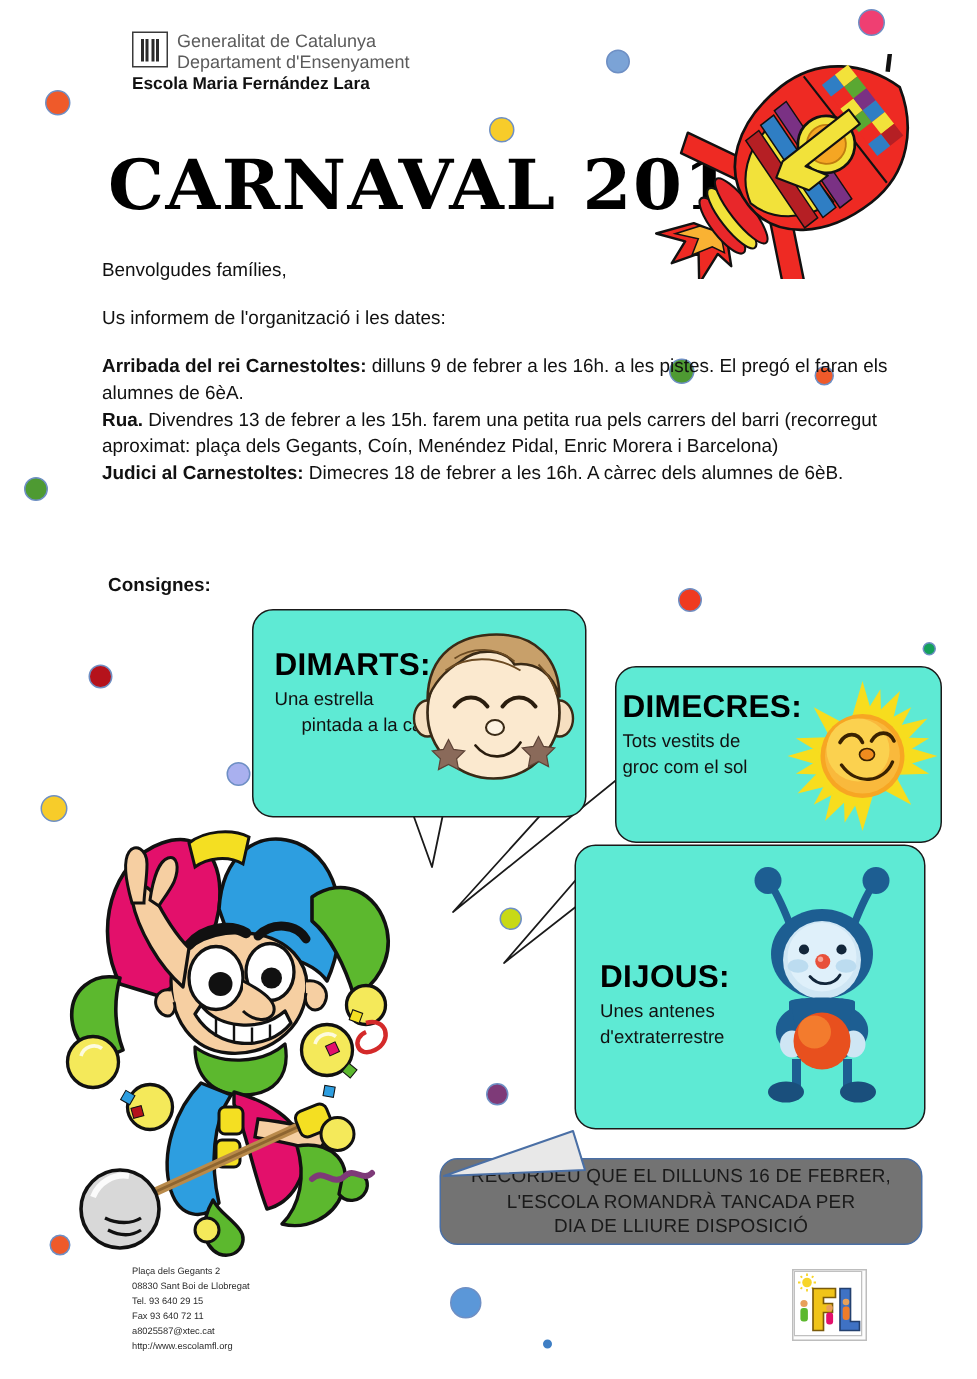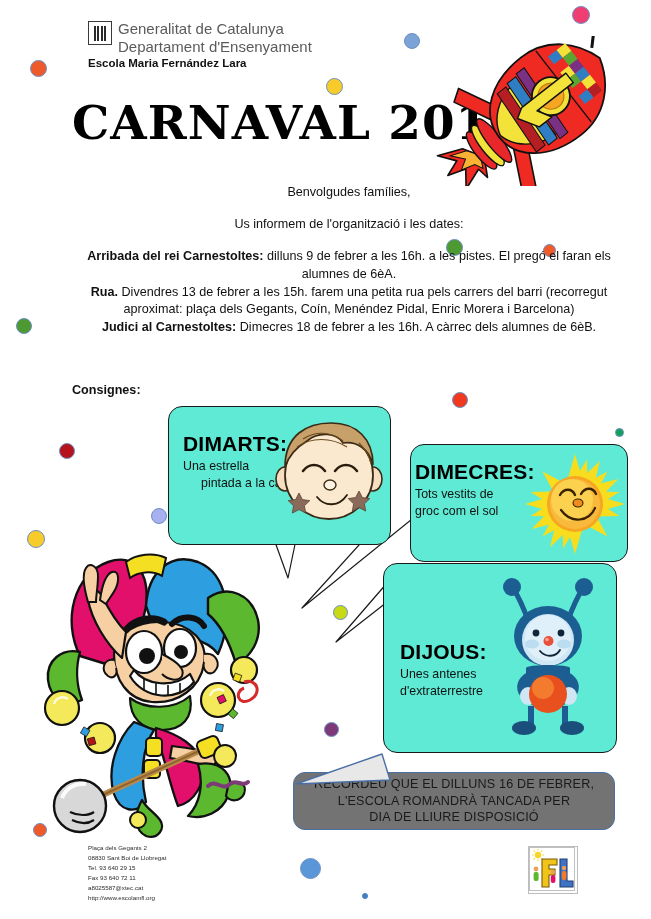--- a/index.html
+++ b/index.html
@@ -19,43 +19,43 @@
   .header{position:absolute;left:88px;top:20px;}
   .gencat-row{display:flex;align-items:flex-start;}
   .gencat-mark{
     width:22px;height:22px;margin-right:6px;margin-top:1px;
     background:#ffffff;border:1.5px solid #3a3a3a;
     display:flex;align-items:center;justify-content:center;
   }
   .gencat-mark .bars{display:flex;gap:1.5px;height:15px;align-items:stretch;}
   .gencat-mark .bars i{display:block;width:2px;background:#2b2b2b;}
   .gencat-lines{line-height:1.18;}
-  .gencat-lines div{font-size:15px;color:#5b5b5b;white-space:nowrap;}
+  .gencat-lines div{font-size:12px;color:#5b5b5b;white-space:nowrap;}
   .school-name{
     font-size:11.5px;font-weight:bold;color:#111;margin-top:2px;white-space:nowrap;
   }
 
   
   .title{
     position:absolute;left:72px;top:100px;
     font-family:"DejaVu Serif", serif;
     font-weight:bold;
     font-size:46px;
     letter-spacing:1px;
     color:#000;
     line-height:1;
     white-space:nowrap;
     transform:scaleX(1.02);
     transform-origin:left center;
   }
 
   
   .body-text{
-    position:absolute;left:68px;top:184px;width:562px;
-    font-size:12.6px;color:#111;line-height:1.42;text-align:center;
+    position:absolute;left:68px;top:172px;width:562px;
+    font-size:12.6px;color:#111;line-height:1.42;
   }
   .body-text p{margin:0 0 14px 0;}
   .body-text p.tight{margin-bottom:0;}
   .body-text b{font-weight:bold;}
   .consignes{
     position:absolute;left:72px;top:383px;
     font-size:12.6px;font-weight:bold;color:#111;
   }
 
   

